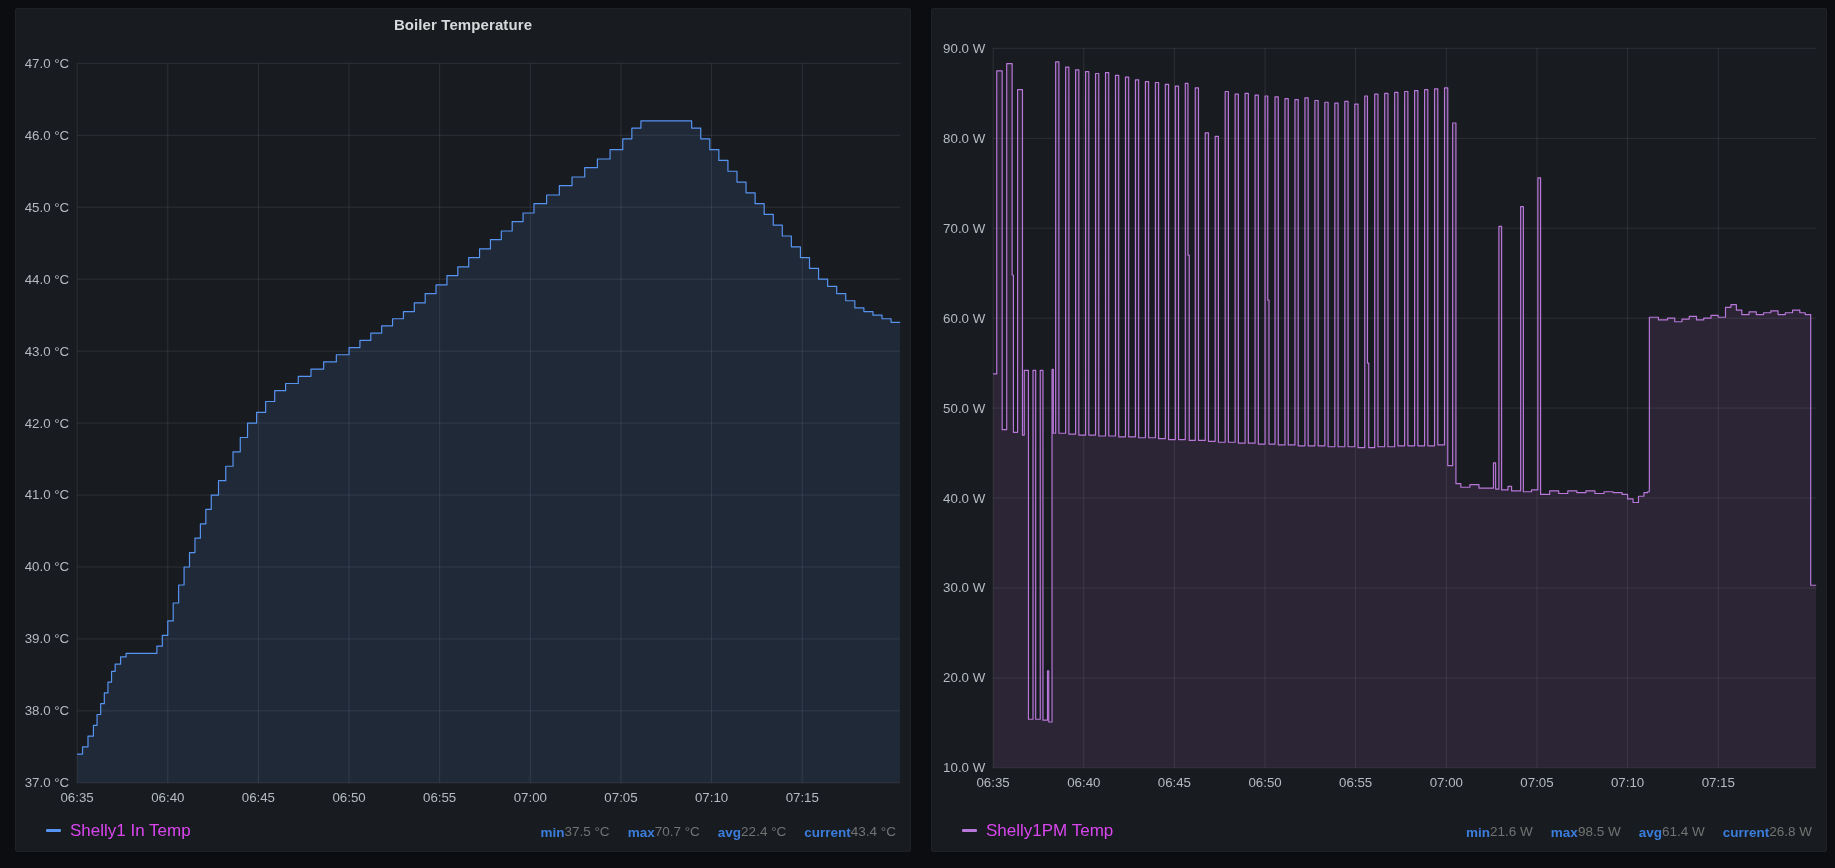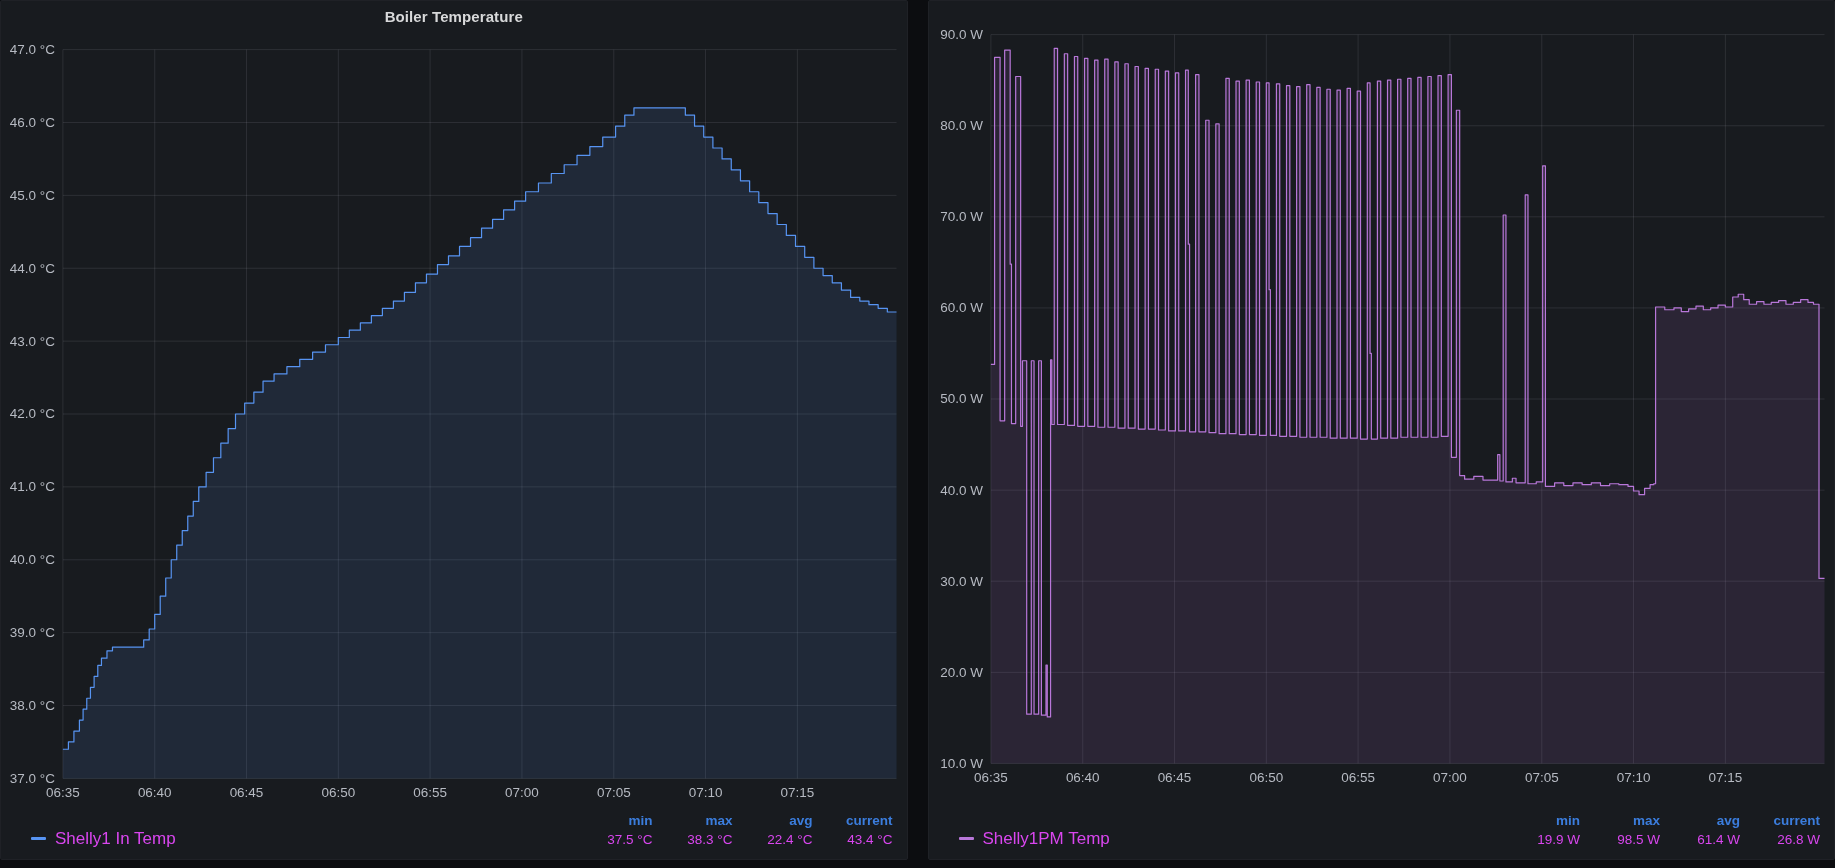--- a/index.html
+++ b/index.html
@@ -3,21 +3,21 @@
 <meta charset="utf-8">
 <style>
   html,body{margin:0;padding:0;}
   body{
     width:1835px;height:868px;
     background:#0c0d10;
     font-family:"Liberation Sans",sans-serif;
     overflow:hidden;
   }
   .dash{
-    display:flex;gap:20px;padding:0;height:860px;box-sizing:border-box;
+    display:flex;gap:20px;padding:8px;height:860px;box-sizing:border-box;margin-left:7px;
   }
   .panel{
     flex:1 1 0;display:flex;flex-direction:column;
     background:#181b1f;border:1px solid #1f2126;border-radius:2px;
     min-width:0;box-sizing:border-box;
   }
   .panel-header{
     height:30px;flex:0 0 30px;display:flex;align-items:center;justify-content:center;
   }
   .panel-title{
@@ -28,23 +28,23 @@
   .legend{
     flex:0 0 auto;display:flex;justify-content:space-between;align-items:flex-end;
     padding:2px 14px 9px 30px;
   }
   .series{
     display:flex;align-items:center;gap:9px;padding-bottom:2px;cursor:pointer;
   }
   .series-dash{width:15px;height:3px;border-radius:1px;flex:0 0 auto;}
   .series-label{font-size:17px;color:#d946ef;line-height:19px;white-space:nowrap;}
   .stats{display:flex;gap:18px;}
-  .stat{display:flex;flex-direction:column;align-items:flex-end;min-width:62px;}
+  .stat{display:flex;flex-direction:row;align-items:flex-end;min-width:62px;}
   .stat-h{font-size:13.5px;font-weight:700;line-height:19px;}
-  .stat-v{font-size:13.5px;color:#d946ef;line-height:20px;white-space:nowrap;}
+  .stat-v{font-size:13.5px;color:#737373;line-height:20px;white-space:nowrap;}
   .tick-text{fill:#b6bac2;font-size:13.5px;font-family:"Liberation Sans",sans-serif;}
 </style>
 </head>
 <body>
 
 <div class="dash">
 
   <section class="panel">
     <header class="panel-header">
       <span class="panel-title">Boiler Temperature</span>
@@ -100,21 +100,21 @@
         <span class="series-dash" style="background: rgb(87, 148, 242);"></span>
         <span class="series-label">Shelly1 In Temp</span>
       </div>
       <div class="stats">
         <div class="stat">
           <span class="stat-h" style="color: rgb(59, 125, 221);">min</span>
           <span class="stat-v">37.5 °C</span>
         </div>
         <div class="stat">
           <span class="stat-h" style="color: rgb(59, 125, 221);">max</span>
-          <span class="stat-v">38.3 °C</span>
+          <span class="stat-v">70.7 °C</span>
         </div>
         <div class="stat">
           <span class="stat-h" style="color: rgb(59, 125, 221);">avg</span>
           <span class="stat-v">22.4 °C</span>
         </div>
         <div class="stat">
           <span class="stat-h" style="color: rgb(59, 125, 221);">current</span>
           <span class="stat-v">43.4 °C</span>
         </div>
       </div>
@@ -165,21 +165,21 @@
         </svg>
     </div>
     <div class="legend">
       <div class="series">
         <span class="series-dash" style="background: rgb(184, 119, 217);"></span>
         <span class="series-label">Shelly1PM Temp</span>
       </div>
       <div class="stats">
         <div class="stat">
           <span class="stat-h" style="color: rgb(59, 125, 221);">min</span>
-          <span class="stat-v">19.9 W</span>
+          <span class="stat-v">21.6 W</span>
         </div>
         <div class="stat">
           <span class="stat-h" style="color: rgb(59, 125, 221);">max</span>
           <span class="stat-v">98.5 W</span>
         </div>
         <div class="stat">
           <span class="stat-h" style="color: rgb(59, 125, 221);">avg</span>
           <span class="stat-v">61.4 W</span>
         </div>
         <div class="stat">

